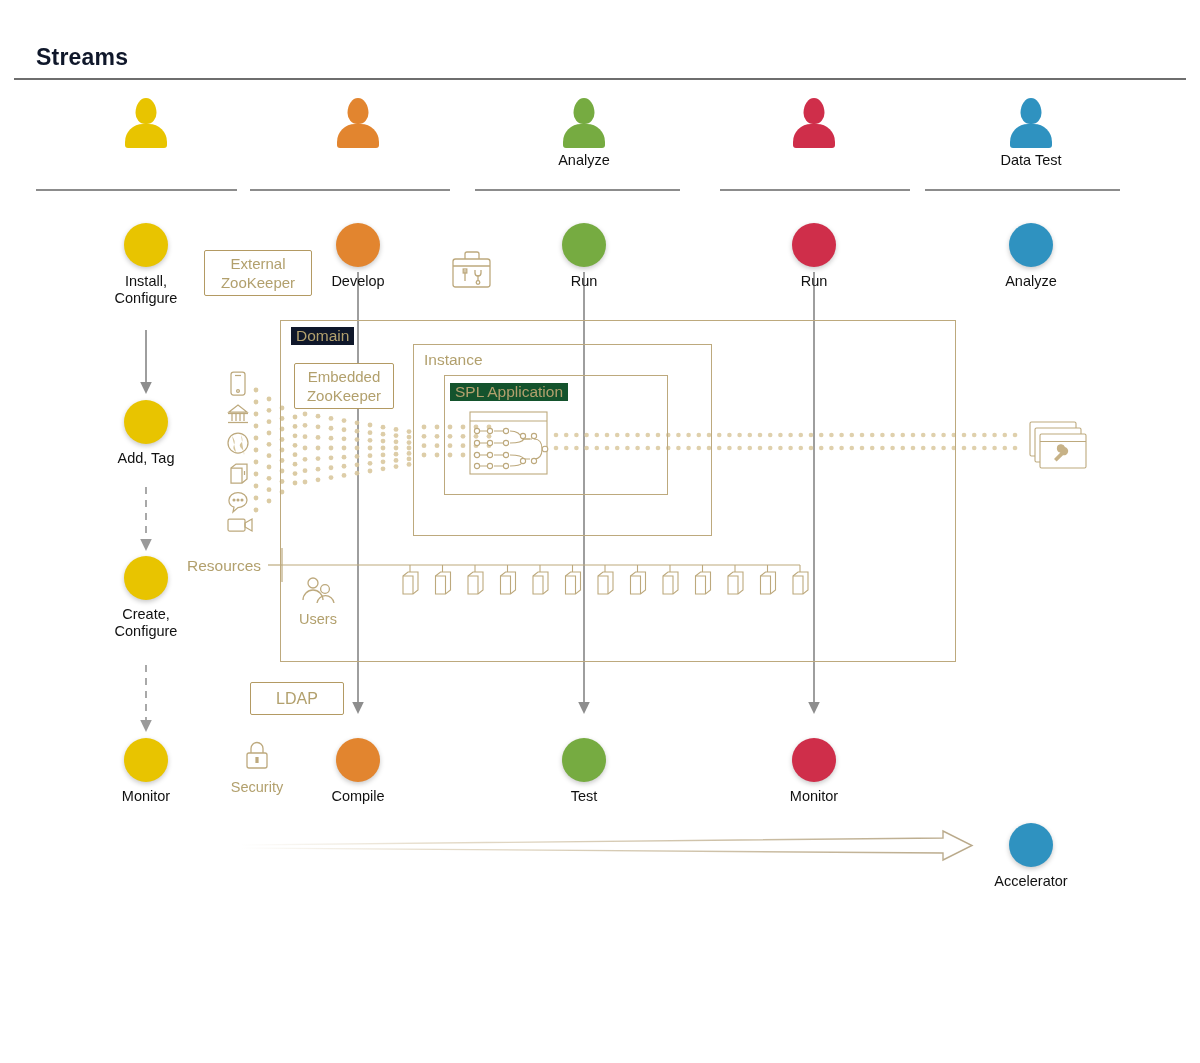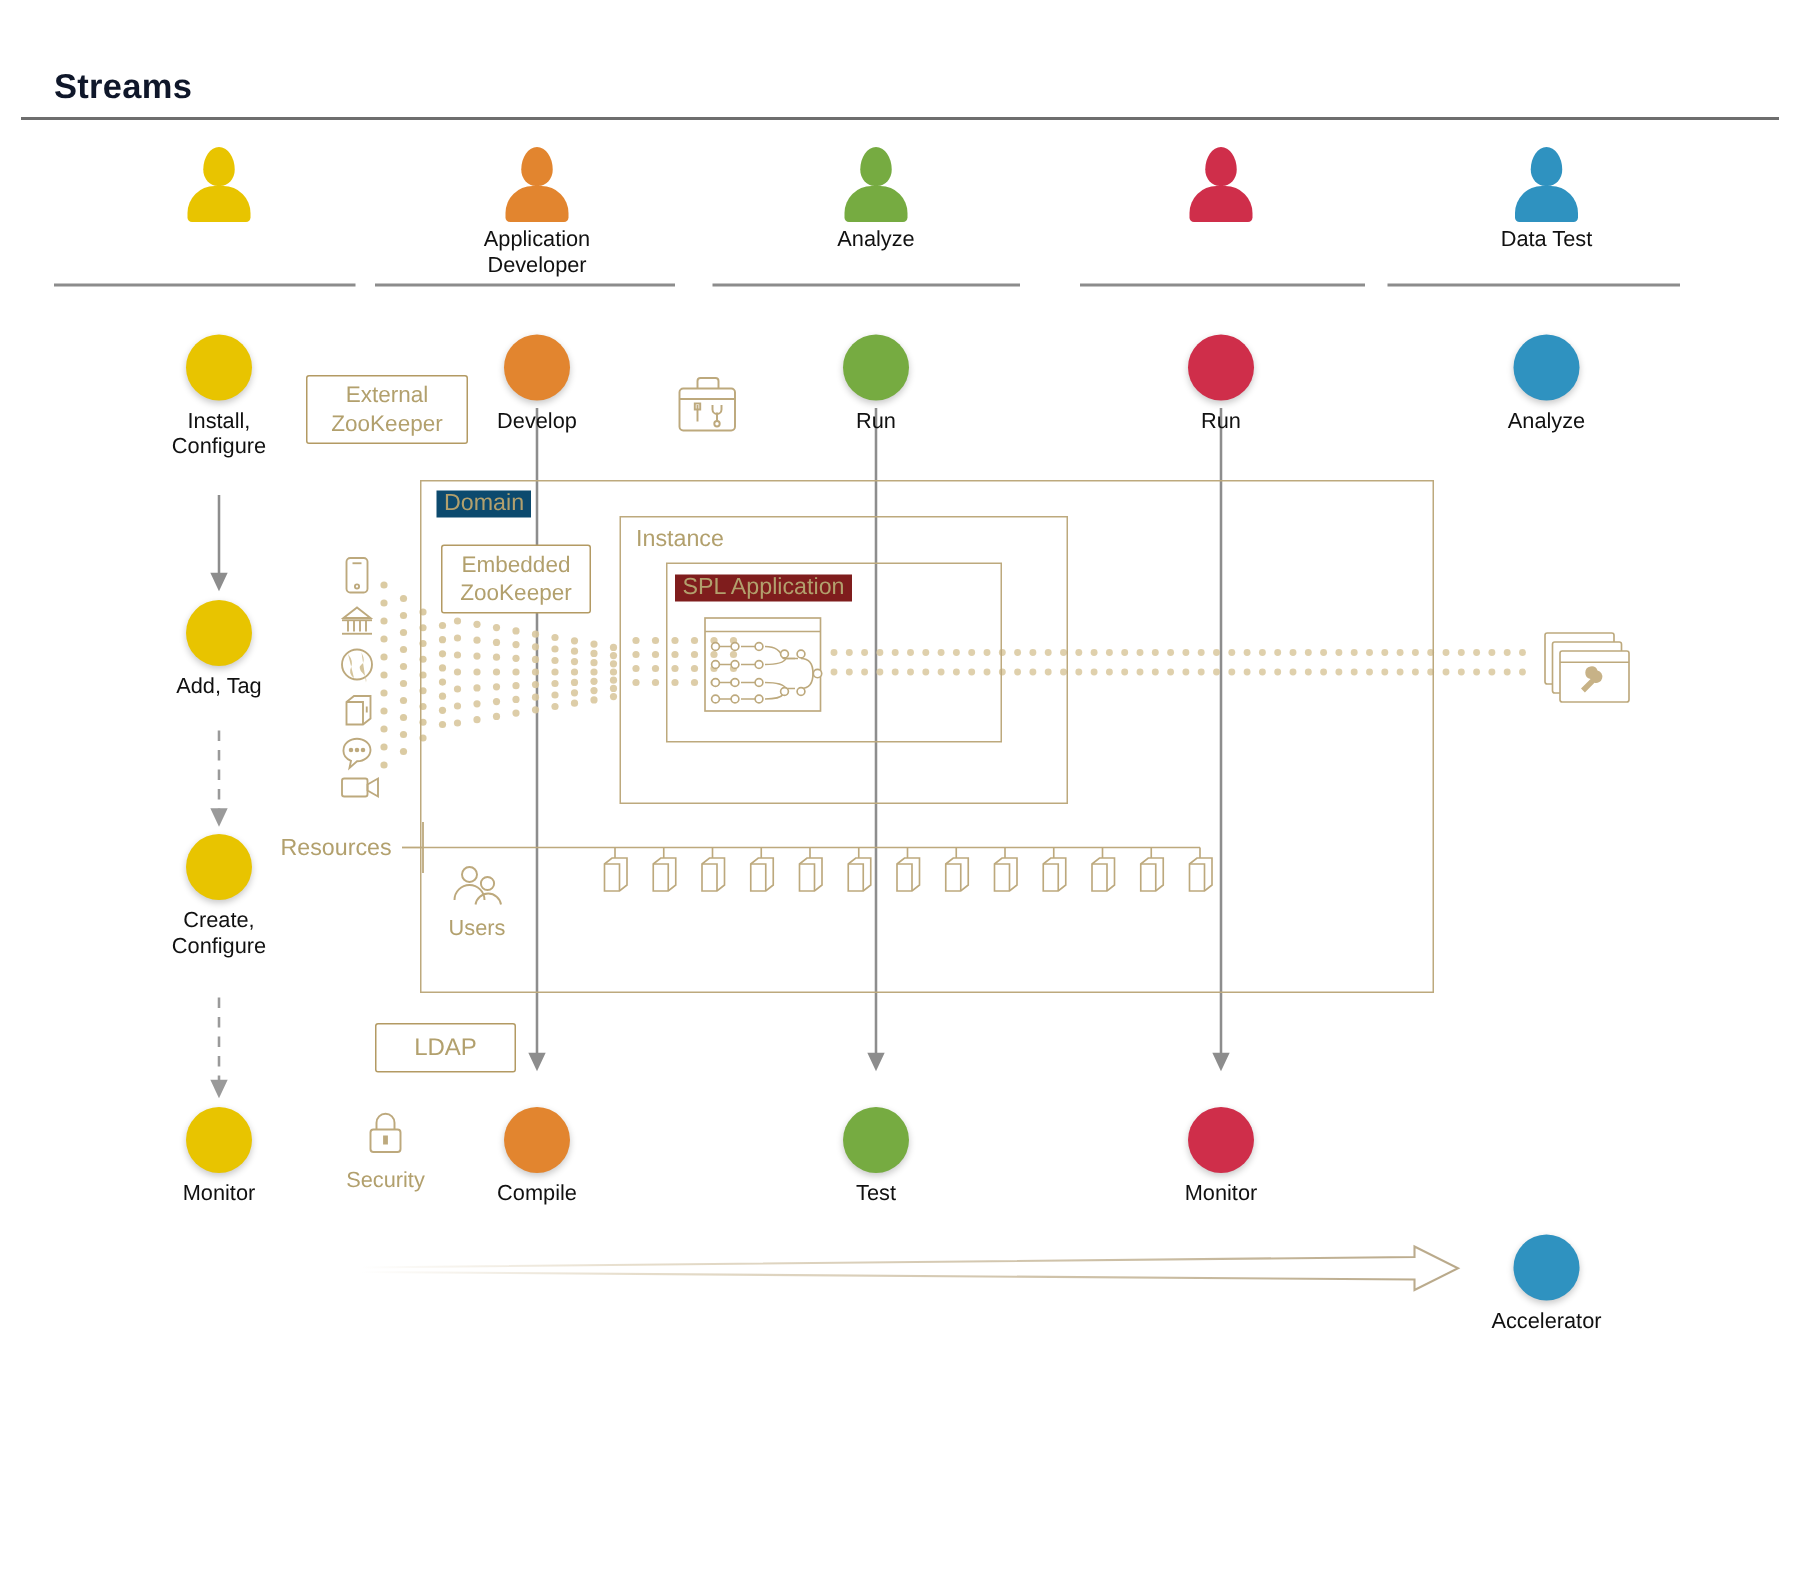--- a/index.html
+++ b/index.html
@@ -83,22 +83,20 @@
           <div class="head" style="background:#e8c400"></div>
           <div class="body" style="background:#e8c400"></div>
         </div>
       </div>
       <div class="role-rule" style="left: 36px; width: 201px;"></div>
       <div class="role" style="left: 278px; top: 98px; width: 160px;">
         <div class="person">
           <div class="head" style="background:#e2852f"></div>
           <div class="body" style="background:#e2852f"></div>
         </div>
-        <div class="role-label">Application
-Developer</div>
       </div>
       <div class="role-rule" style="left: 250px; width: 200px;"></div>
       <div class="role" style="left: 504px; top: 98px; width: 160px;">
         <div class="person">
           <div class="head" style="background:#76ab41"></div>
           <div class="body" style="background:#76ab41"></div>
         </div>
         <div class="role-label">Analyze</div>
       </div>
       <div class="role-rule" style="left: 475px; width: 205px;"></div>
@@ -500,27 +498,27 @@
       <line x1="1040" y1="441.5" x2="1086" y2="441.5"></line>
       <path d="M1065,447 a4.2,4.2 0 1 0 -4.6,5.6 l-6.4,6.4 2.6,2.6 6.4,-6.4 a4.2,4.2 0 0 0 2,-8.2 z" fill="#c7b287" stroke="none"></path>
     </g>
 
     <g>
       <path d="M240,845 L943,838 L943,831 L972,845.5 L943,860 L943,853 L240,848 Z" fill="none" stroke="url(#bigArrowFade)" stroke-width="1.4"></path>
     </g>
   </svg>
 
   <div class="gold-region" style="left:280px;top:320px;width:674px;height:340px;"></div>
-  <div class="gold-label" style="left:291px;top:327px;background:#0c4a6e;padding:0 5px;">Domain</div>
+  <div class="gold-label" style="left:291px;top:327px;background:#0f172a;padding:0 5px;">Domain</div>
 
   <div class="gold-region" style="left:413px;top:344px;width:297px;height:190px;"></div>
   <div class="gold-label" style="left:419px;top:351px;background:#fff;padding:0 5px;">Instance</div>
 
   <div class="gold-region" style="left:444px;top:375px;width:222px;height:118px;"></div>
-  <div class="gold-label" style="left:450px;top:383px;background:#7f1d1d;padding:0 5px;">SPL Application</div>
+  <div class="gold-label" style="left:450px;top:383px;background:#14532d;padding:0 5px;">SPL Application</div>
 
   <div class="gold-box" style="left:204px;top:250px;width:106px;height:44px;">External
 ZooKeeper</div>
   <div class="gold-box" style="left:294px;top:363px;width:98px;height:44px;background:#fff;">Embedded
 ZooKeeper</div>
   <div class="gold-box" style="left:250px;top:682px;width:92px;height:31px;font-size:16px;">LDAP</div>
 
   <div class="gold-label" style="left:187px;top:557px;">Resources</div>
   <div class="small-cap" style="left:296px;top:611px;width:44px;">Users</div>
   <div class="small-cap" style="left:224px;top:779px;width:66px;">Security</div>

